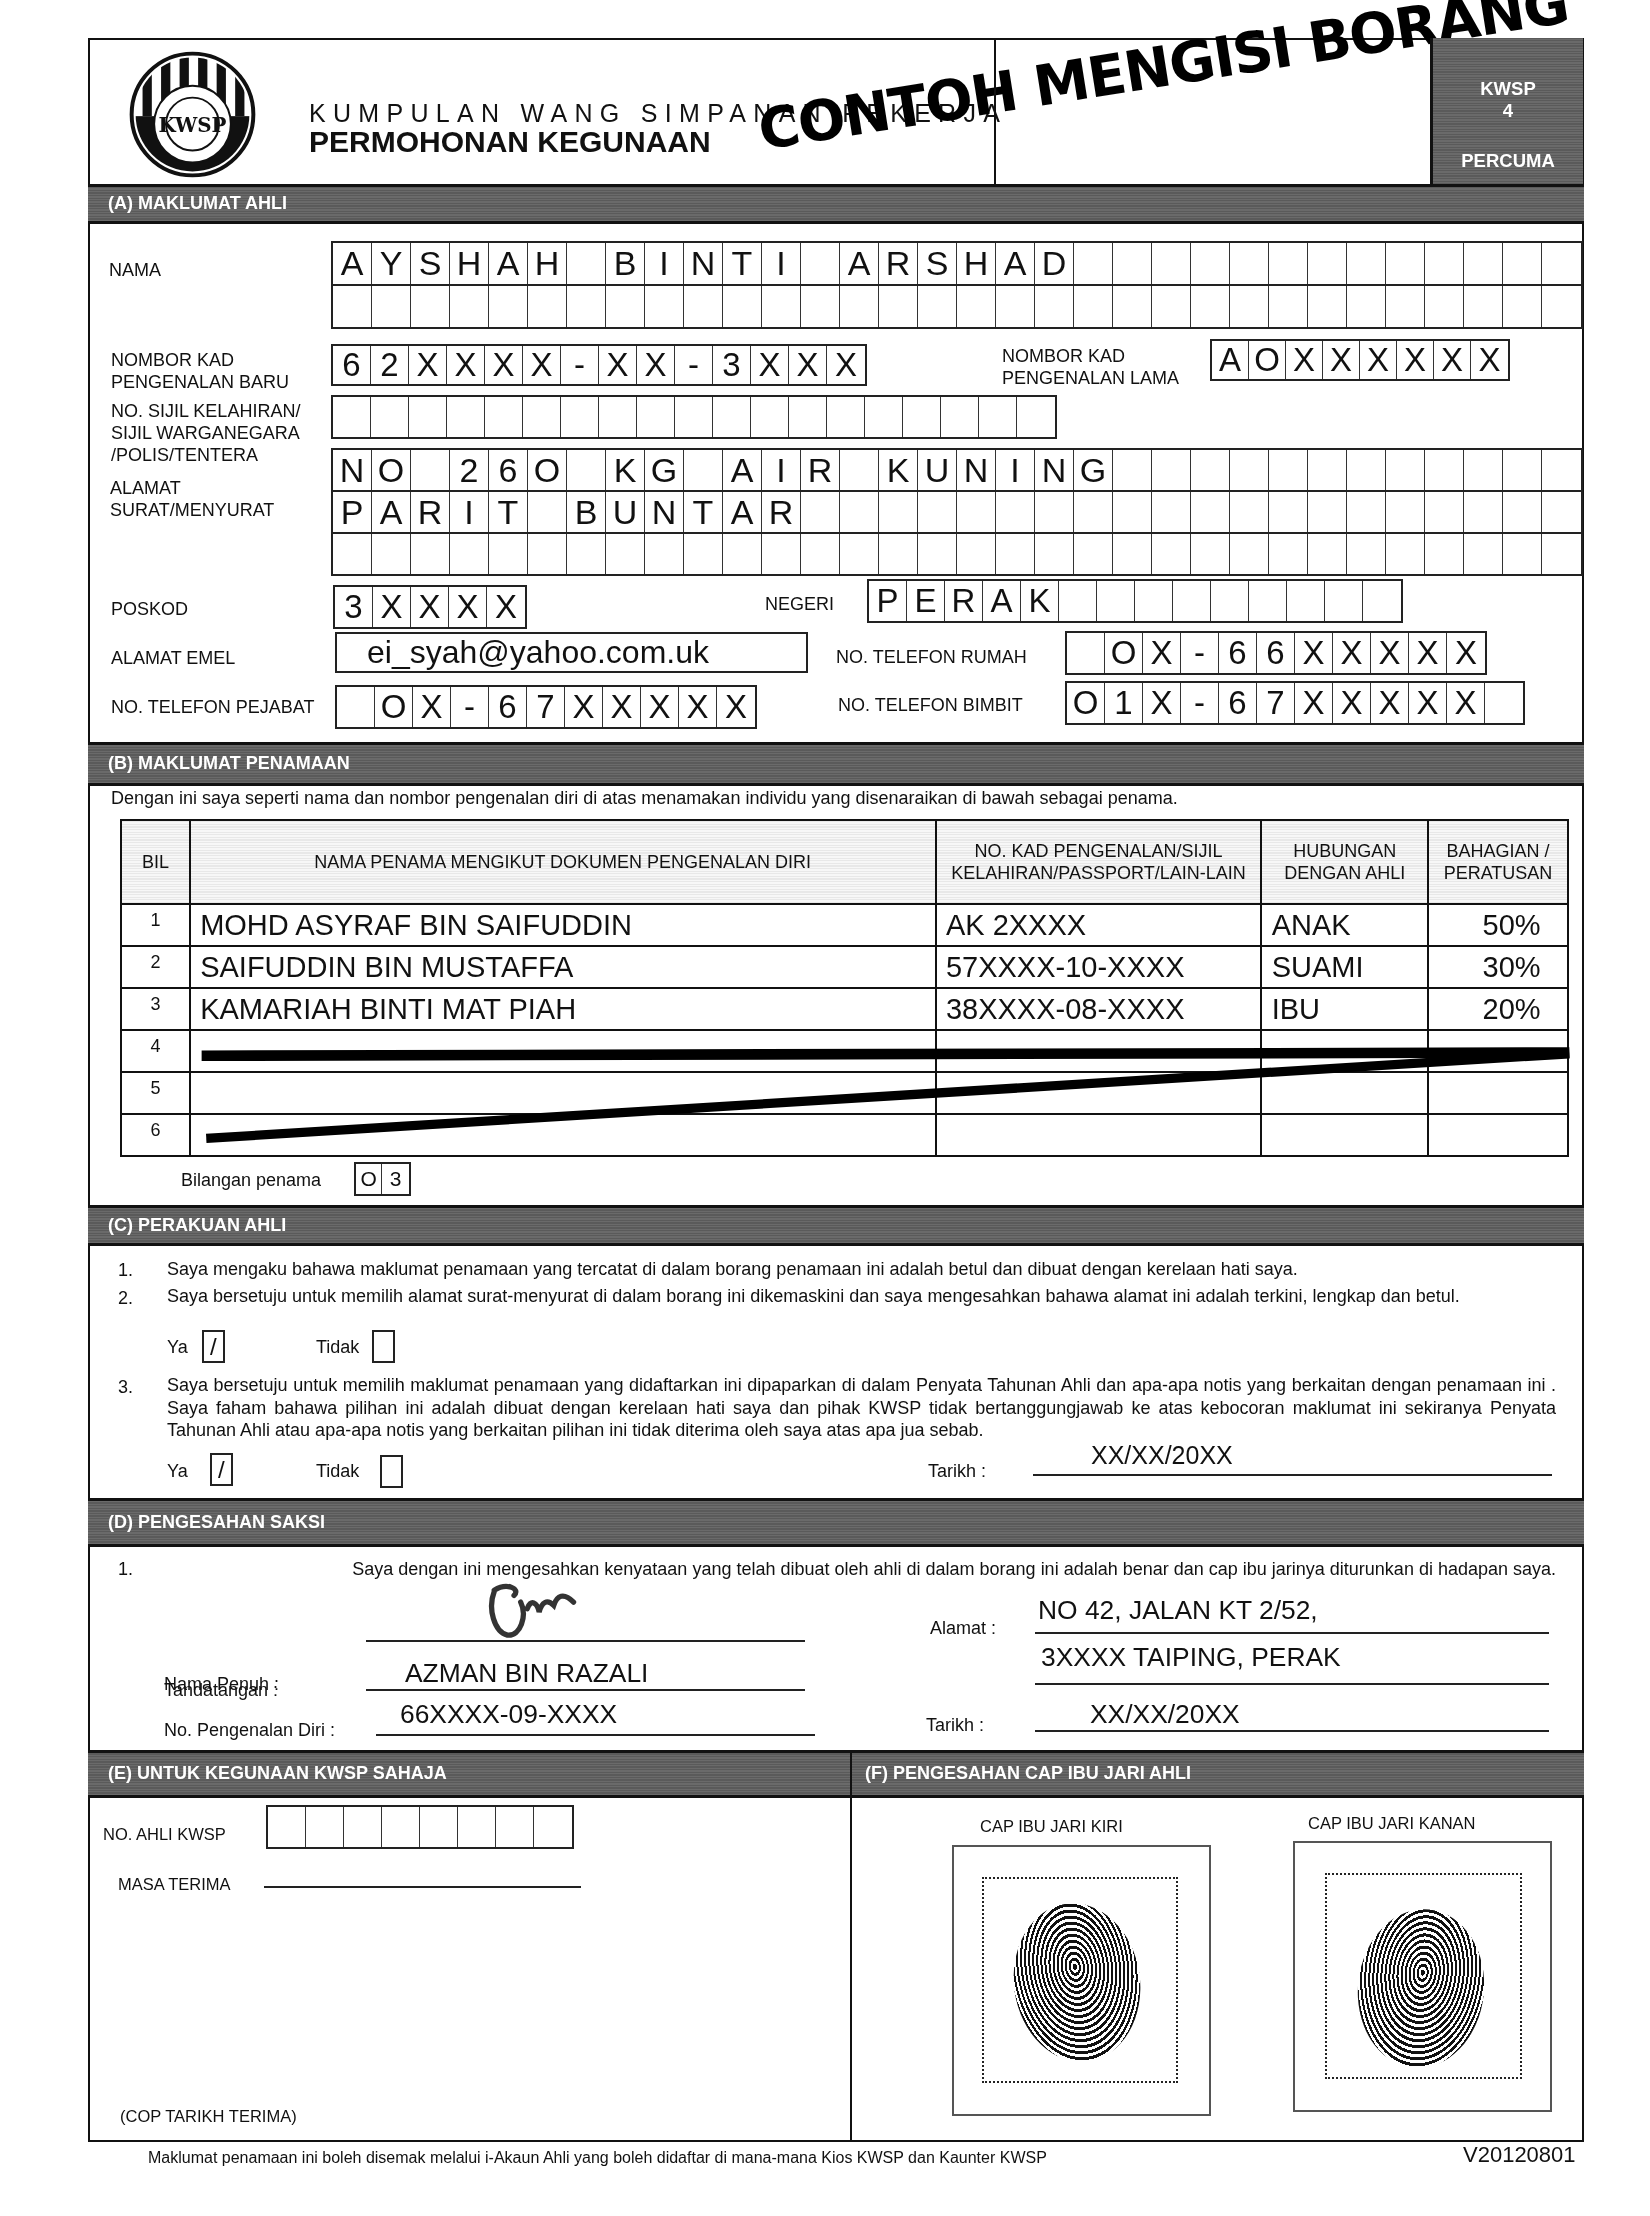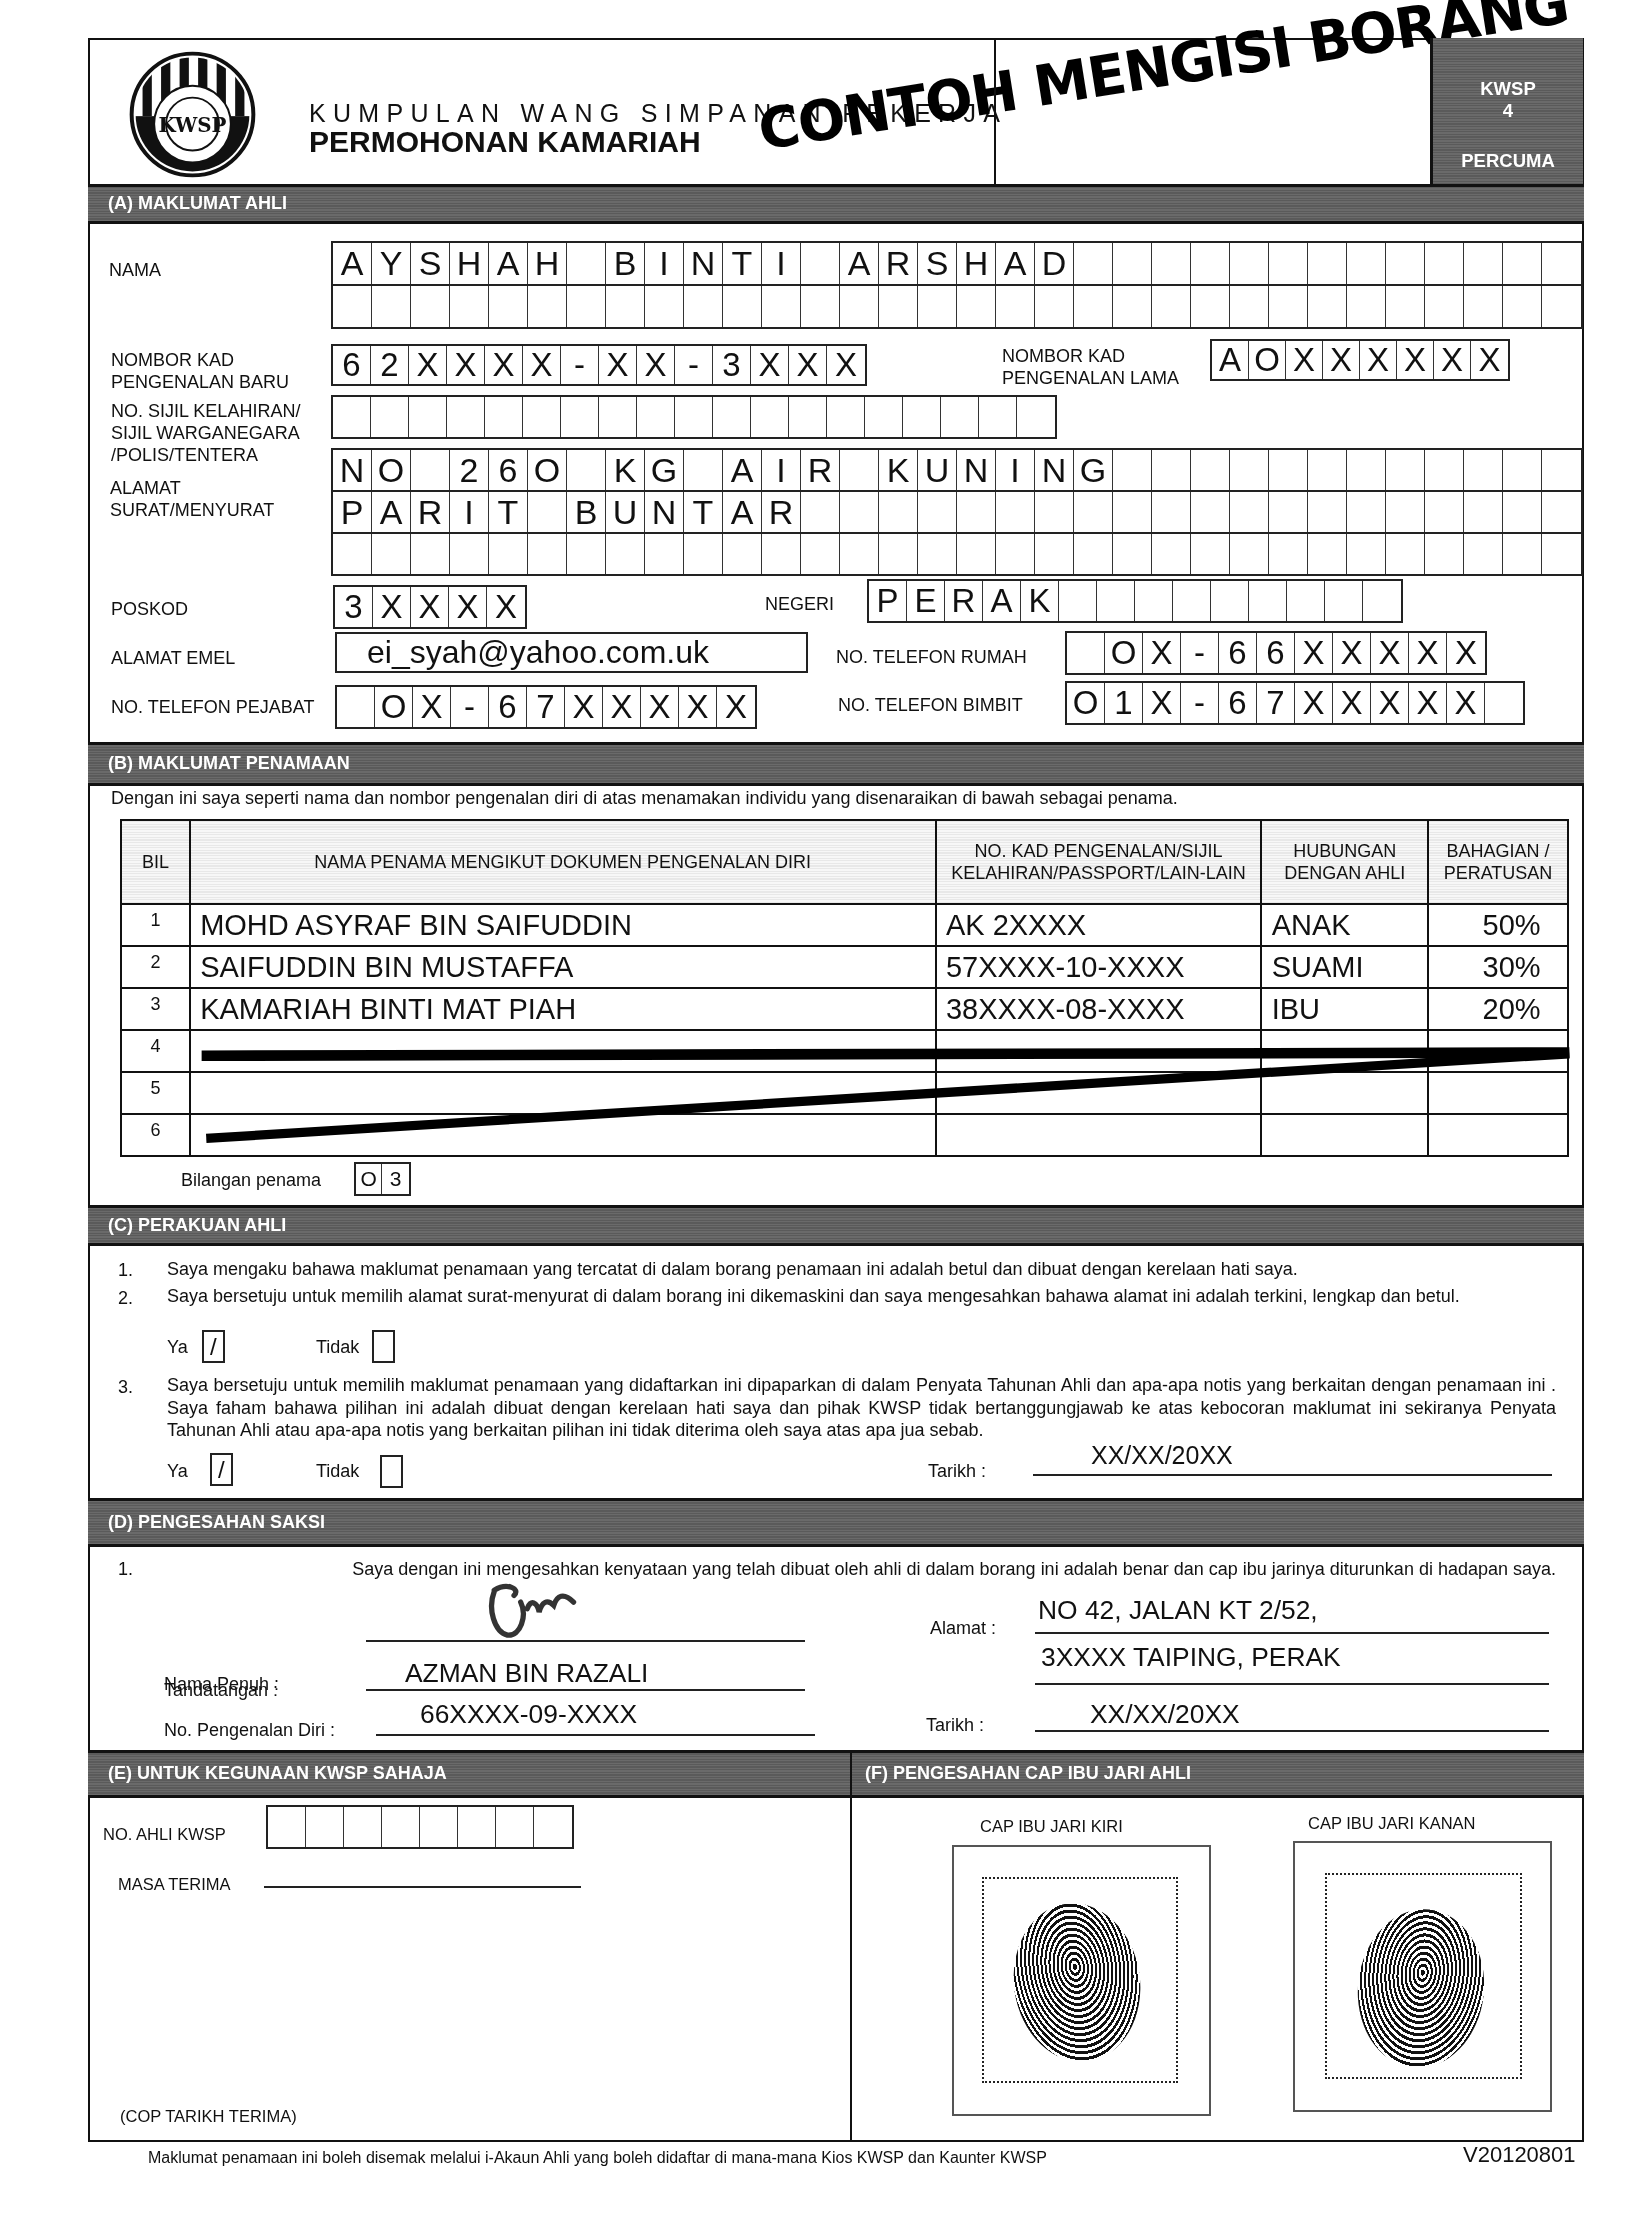--- a/index.html
+++ b/index.html
@@ -67,21 +67,21 @@
         <rect x="134" y="0" width="14" height="100"></rect>
         <rect x="162" y="0" width="14" height="100"></rect>
         <rect x="0" y="100" width="195" height="95"></rect>
       </g>
       <circle cx="97.5" cy="112" r="58" fill="#fff" stroke="#111" stroke-width="3"></circle>
       <circle cx="97.5" cy="112" r="40" fill="#fff" stroke="#111" stroke-width="3"></circle>
       <text x="97.5" y="124" text-anchor="middle" font-family="DejaVu Serif, serif" font-size="30" font-weight="bold" fill="#111">KWSP</text>
     </svg>
   </div>
   <div class="abs" style="left:221px;top:61px;font-size:25px;letter-spacing:7.3px;">KUMPULAN WANG SIMPANAN PEKERJA</div>
-  <div class="abs" style="left:221px;top:87px;font-size:30px;font-weight:bold;">PERMOHONAN KAMARIAH</div>
+  <div class="abs" style="left:221px;top:87px;font-size:30px;font-weight:bold;">PERMOHONAN KEGUNAAN</div>
 
   <div class="abs" style="left:671px;top:60px;font-size:56px;font-weight:bold;color:#000;transform:rotate(-9deg);transform-origin:left center;white-space:nowrap;letter-spacing:-1.3px;font-family:'DejaVu Sans',sans-serif;">CONTOH MENGISI BORANG</div>
 
   <div class="abs" style="left:906px;top:0;width:2px;height:153px;background:#111;"></div>
 
   <div class="abs" style="left:1342px;top:0;width:153px;height:153px;background:repeating-linear-gradient(0deg,#6a6a6a 0,#6a6a6a 1.3px,#5a5a5a 1.3px,#5a5a5a 2.6px);border-left:3.3px solid #111;color:#fff;font-weight:bold;text-align:center;">
     <div style="margin-top:40px;font-size:18.5px;">KWSP</div>
     <div style="font-size:18.5px;">4</div>
     <div style="margin-top:28px;font-size:18.5px;">PERCUMA</div>
   </div>
@@ -500,21 +500,21 @@
 <svg class="abs" style="left:481px;top:1582px;" width="119" height="60" viewBox="0 0 180 90">
   <path d="M20 12 C 40 0, 60 10, 50 20 M 20 14 C 10 40, 20 75, 40 80 C 60 82, 70 50, 60 30 M 70 40 C 75 25, 85 30, 88 45 C 92 30, 100 25, 110 35 C 115 20, 125 15, 140 30" fill="none" stroke="#333" stroke-width="8" stroke-linecap="round"></path>
 </svg>
 <div class="uline" style="left:366px;top:1640px;width:439px;"></div>
 
 <div class="lbl" style="left:164px;top:1673px;">Nama Penuh :</div>
 <div class="hw" style="left:405px;top:1658px;font-size:26.4px;">AZMAN BIN RAZALI</div>
 <div class="uline" style="left:366px;top:1689px;width:439px;"></div>
 
 <div class="lbl" style="left:164px;top:1719px;">No. Pengenalan Diri :</div>
-<div class="hw" style="left:420px;top:1699px;font-size:26.4px;">66XXXX-09-XXXX</div>
+<div class="hw" style="left:400px;top:1699px;font-size:26.4px;">66XXXX-09-XXXX</div>
 <div class="uline" style="left:376px;top:1734px;width:439px;"></div>
 
 <div class="lbl" style="left:930px;top:1617px;">Alamat :</div>
 <div class="hw" style="left:1038px;top:1595px;font-size:26.4px;">NO 42, JALAN KT 2/52,</div>
 <div class="uline" style="left:1035px;top:1632px;width:514px;"></div>
 <div class="hw" style="left:1041px;top:1642px;font-size:26.4px;">3XXXX TAIPING, PERAK</div>
 <div class="uline" style="left:1035px;top:1683px;width:514px;"></div>
 
 <div class="lbl" style="left:926px;top:1714px;">Tarikh :</div>
 <div class="hw" style="left:1090px;top:1699px;font-size:26.4px;">XX/XX/20XX</div>

